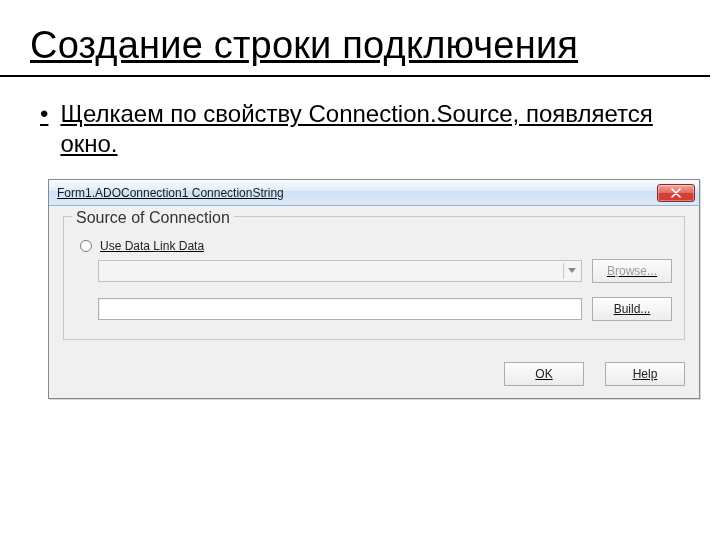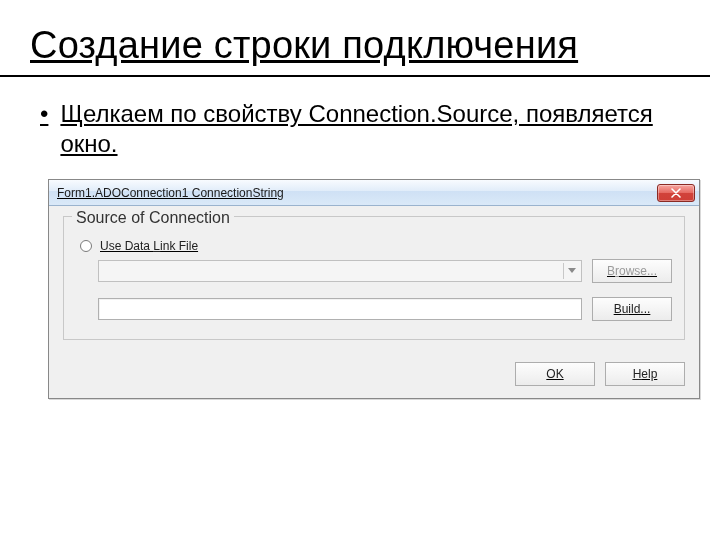--- a/index.html
+++ b/index.html
@@ -157,21 +157,21 @@
     align-items: center;
     justify-content: center;
     padding: 0 10px;
     color: #222;
   }
   .btn.disabled { color: #9a9a9a; }
   .btn .ul { text-decoration: underline; }
   .bottom-row {
     display: flex;
     justify-content: flex-end;
-    gap: 10px;
+    gap: 21px;
     padding: 10px 14px 12px 14px;
   }
 </style>
 </head>
 <body>
 
 <div class="slide">
   <div class="title">Создание строки подключения</div>
   <div class="title-underline"></div>
 
@@ -190,21 +190,21 @@
       </span>
     </div>
 
     <div class="dialog-body">
       <div class="groupbox">
         <span class="group-legend">Source of Connection</span>
 
         <div class="radio-row">
           <span class="radio"></span>
           <span class="radio-label">
-            <span>Use Data </span><span class="ul">L</span><span>ink File</span>
+            <span>Use Data </span><span class="ul">L</span><span>ink Data</span>
           </span>
         </div>
 
         <div class="input-row">
           <div class="combo">
             <span></span>
             <span class="combo-arrow">
               <svg width="8" height="6" viewBox="0 0 8 6">
                   <path d="M0 0 L8 0 L4 5 Z" fill="#8a8a8a"></path>
                 </svg>

